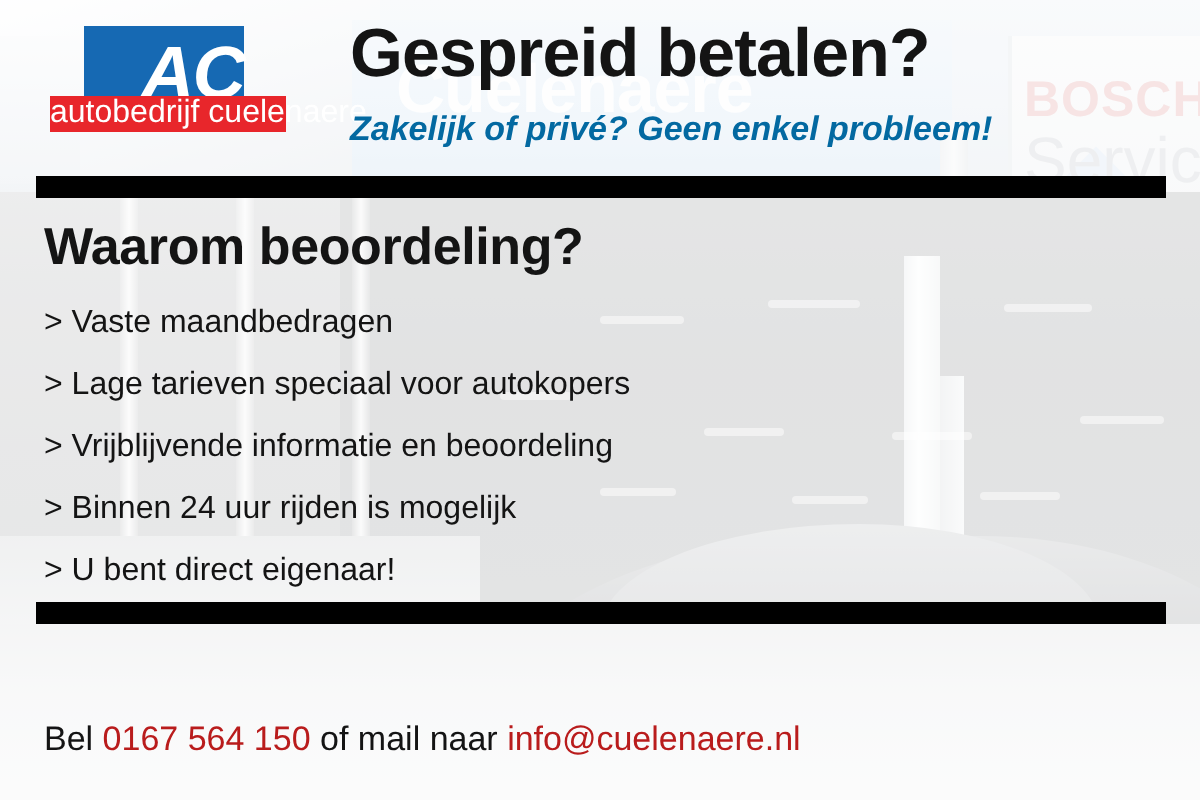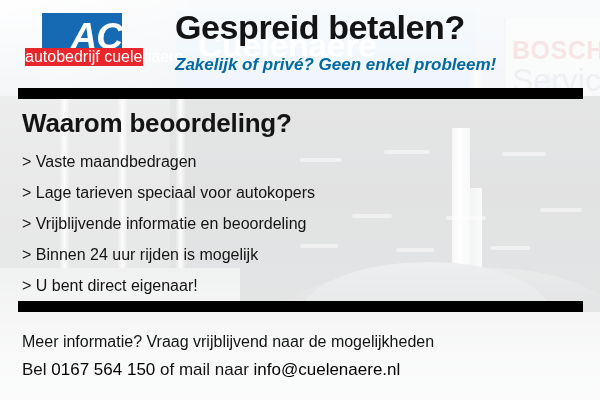--- a/index.html
+++ b/index.html
@@ -279,21 +279,21 @@
     color: #141414;
     white-space: nowrap;
   }
   .footer-line2 {
     position: absolute;
     left: 22px; top: 360px;
     font-size: 17px;
     color: #141414;
     white-space: nowrap;
   }
-  .link { color: #000000; }
+  .link { color: #b91c1c; }
 </style>
 </head>
 <body>
 
 <div class="banner">
 
   <div class="bg-photo">
     <div class="bg-sky"></div>
     <div class="bg-facade-left"></div>
     <div class="bg-facade-left2"></div>
@@ -356,18 +356,17 @@
     <ul class="bullets">
       <li class="bullet">&gt; Vaste maandbedragen</li>
       <li class="bullet">&gt; Lage tarieven speciaal voor autokopers</li>
       <li class="bullet">&gt; Vrijblijvende informatie en beoordeling</li>
       <li class="bullet">&gt; Binnen 24 uur rijden is mogelijk</li>
       <li class="bullet">&gt; U bent direct eigenaar!</li>
     </ul>
 
     <div class="rule rule-bottom"></div>
 
-    <div class="footer-line1">Meer informatie? Vraag vrijblijvend naar de mogelijkheden</div>
 
     <div class="footer-line2"><span>Bel </span><span class="link">0167 564 150</span><span> of mail naar </span><span class="link">info@cuelenaere.nl</span></div>
 
   </div>
 </div>
 
 </body></html>

